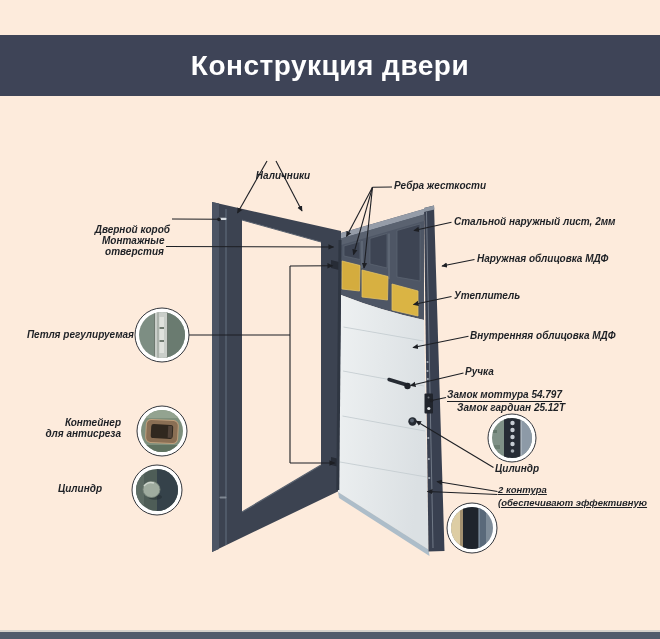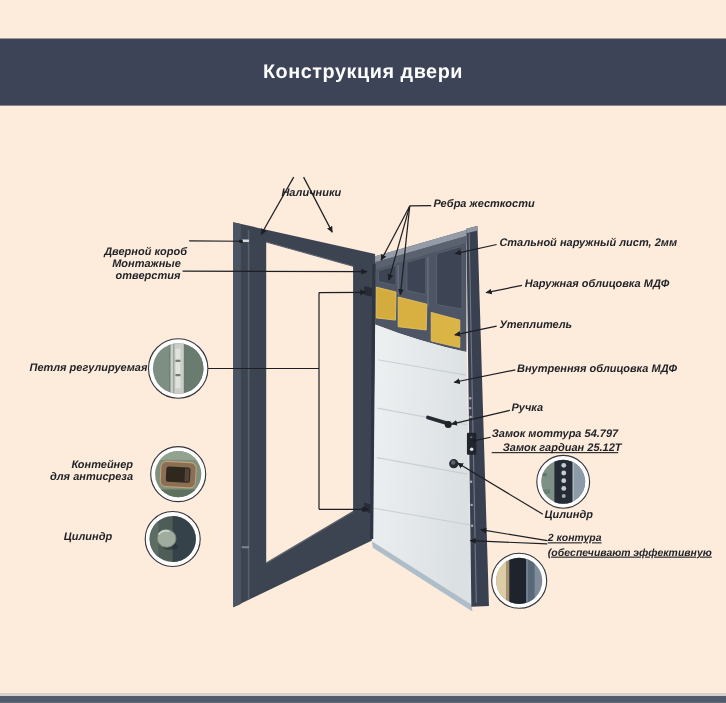--- a/index.html
+++ b/index.html
@@ -6,31 +6,31 @@
   body{
     width:660px;height:639px;position:relative;overflow:hidden;
     background:#fdebdc;
     font-family:"Liberation Sans", sans-serif;
   }
   .title-bar{
     position:absolute;left:0;top:35px;width:660px;height:61px;
     background:#3e4457;display:flex;align-items:center;justify-content:center;
   }
   .title-text{
-    color:#ffffff;font-size:18px;font-weight:bold;letter-spacing:.5px;
+    color:#ffffff;font-size:28px;font-weight:bold;letter-spacing:.5px;
   }
   #diagram{position:absolute;left:0;top:0;}
   .lbl{
     position:absolute;font-style:italic;font-weight:bold;
     font-size:10px;line-height:11px;color:#1e2126;white-space:normal;
   }
   .r{text-align:right;}
   .c{text-align:center;}
   .nowrap{white-space:nowrap;}
-  .underl{border-bottom:1.2px solid #1d1f24;padding-bottom:11px;}
+  .underl{border-bottom:1.2px solid #1d1f24;padding-bottom:1px;}
   .kontura-line{font-size:9.5px;line-height:12.5px;white-space:nowrap;}
   .footer-bar{
     position:absolute;left:0;bottom:0;width:660px;height:9px;
     background:linear-gradient(#d5d1cc 0 2.5px,#515b6c 2.5px 100%);
   }
 </style>
 </head>
 <body>
 
 <div class="title-bar">

